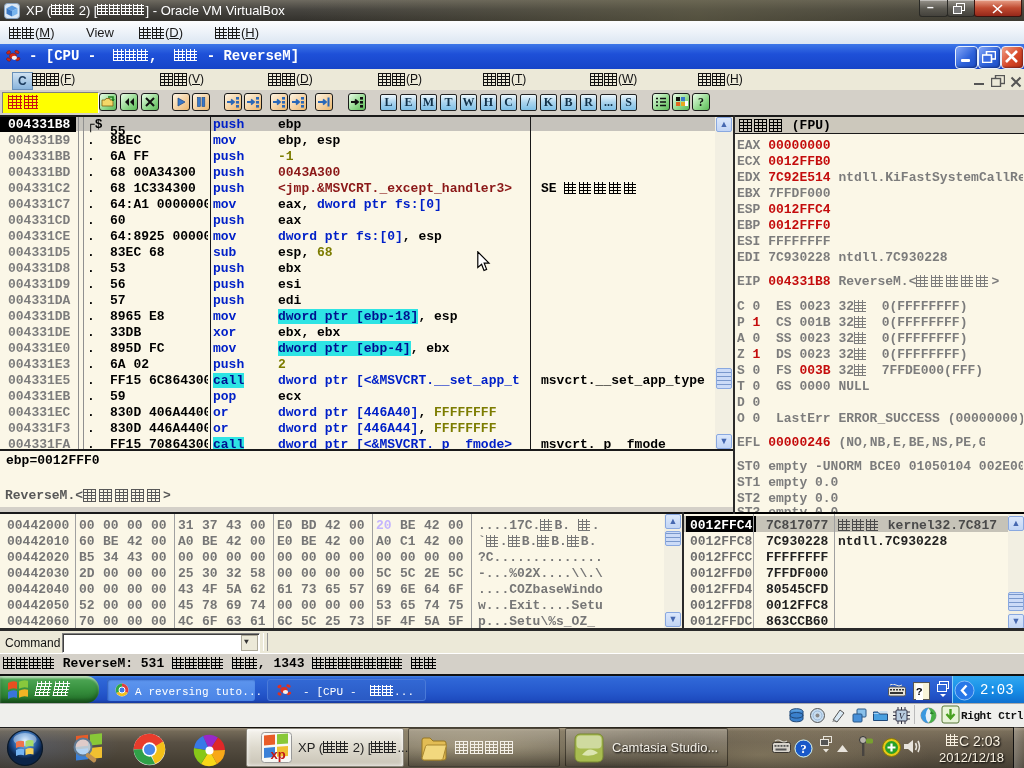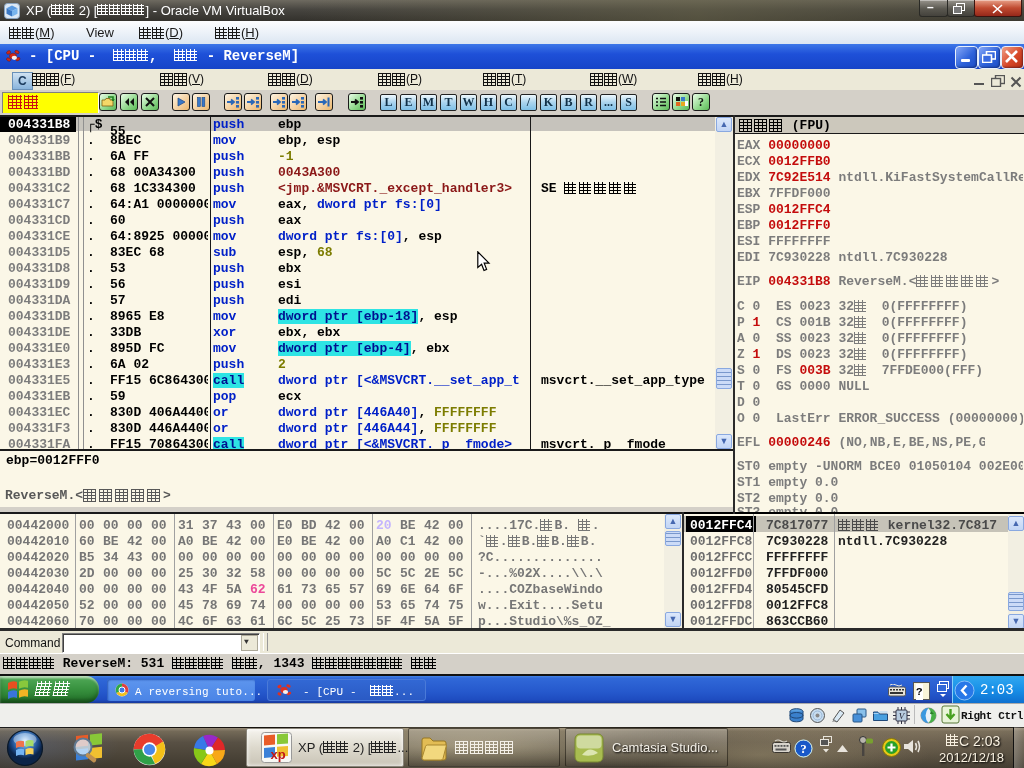--- a/index.html
+++ b/index.html
@@ -405,21 +405,21 @@
 <div class="t b" style="left:448px;top:566px;color:#767676">5C</div>
 <div class="t b" style="left:478px;top:566px;color:#767676;width:184px;overflow:hidden"><span>-...%02X....\\.\</span></div>
 <div class="t b" style="left:7px;top:582px;color:#767676">00442040</div>
 <div class="t b" style="left:79px;top:582px;color:#767676">00</div>
 <div class="t b" style="left:103px;top:582px;color:#767676">00</div>
 <div class="t b" style="left:127px;top:582px;color:#767676">00</div>
 <div class="t b" style="left:151px;top:582px;color:#767676">00</div>
 <div class="t b" style="left:178px;top:582px;color:#767676">43</div>
 <div class="t b" style="left:202px;top:582px;color:#767676">4F</div>
 <div class="t b" style="left:226px;top:582px;color:#767676">5A</div>
-<div class="t b" style="left:250px;top:582px;color:#ec4899">62</div>
+<div class="t b" style="left:250px;top:582px;color:#737373">62</div>
 <div class="t b" style="left:277px;top:582px;color:#767676">61</div>
 <div class="t b" style="left:301px;top:582px;color:#767676">73</div>
 <div class="t b" style="left:325px;top:582px;color:#767676">65</div>
 <div class="t b" style="left:349px;top:582px;color:#767676">57</div>
 <div class="t b" style="left:376px;top:582px;color:#767676">69</div>
 <div class="t b" style="left:400px;top:582px;color:#767676">6E</div>
 <div class="t b" style="left:424px;top:582px;color:#767676">64</div>
 <div class="t b" style="left:448px;top:582px;color:#767676">6F</div>
 <div class="t b" style="left:478px;top:582px;color:#767676;width:184px;overflow:hidden"><span>....COZbaseWindo</span></div>
 <div class="t b" style="left:7px;top:598px;color:#767676">00442050</div>
@@ -450,21 +450,21 @@
 <div class="t b" style="left:226px;top:614px;color:#767676">63</div>
 <div class="t b" style="left:250px;top:614px;color:#767676">61</div>
 <div class="t b" style="left:277px;top:614px;color:#767676">6C</div>
 <div class="t b" style="left:301px;top:614px;color:#767676">5C</div>
 <div class="t b" style="left:325px;top:614px;color:#767676">25</div>
 <div class="t b" style="left:349px;top:614px;color:#767676">73</div>
 <div class="t b" style="left:376px;top:614px;color:#767676">5F</div>
 <div class="t b" style="left:400px;top:614px;color:#767676">4F</div>
 <div class="t b" style="left:424px;top:614px;color:#767676">5A</div>
 <div class="t b" style="left:448px;top:614px;color:#767676">5F</div>
-<div class="t b" style="left:478px;top:614px;color:#767676;width:184px;overflow:hidden"><span>p...Studio\%s_OZ_</span></div>
+<div class="t b" style="left:478px;top:614px;color:#767676;width:184px;overflow:hidden"><span>p...Setu\%s_OZ_</span></div>
 <div class="t" style="left:664px;top:514px;width:18px;height:114px;background:#f2efe2"></div>
 <div class="sb" style="left:665px;top:514px">▲</div>
 <div class="sb grip" style="left:665px;top:531px;height:15px"></div>
 <div class="sb" style="left:665px;top:612px">▼</div>
 <div class="t" style="left:682px;top:512px;width:2px;height:119px;background:#2a2a2a"></div>
 <div class="t" style="left:684px;top:514px;width:340px;height:114px;background:#fbf7e7"></div>
 <div class="t" style="left:684px;top:516px;width:324px;height:16px;background:#c6c3b8"></div>
 <div class="t" style="left:686px;top:516px;width:70px;height:16px;background:#000"></div>
 <div class="t" style="left:753px;top:514px;width:1px;height:114px;background:#a0a0a0"></div>
 <div class="t" style="left:834px;top:514px;width:1px;height:114px;background:#a0a0a0"></div>

